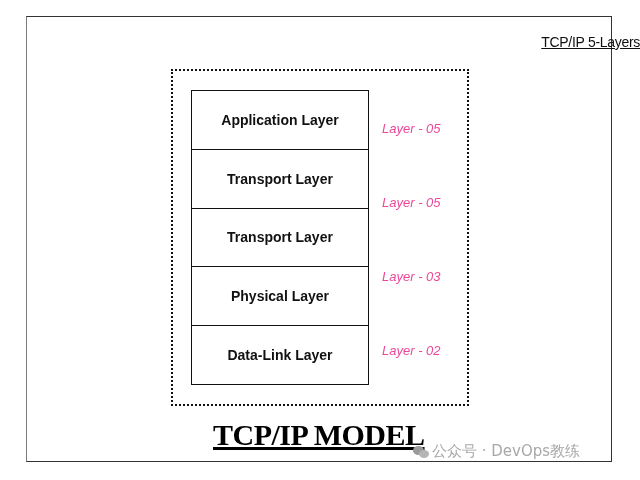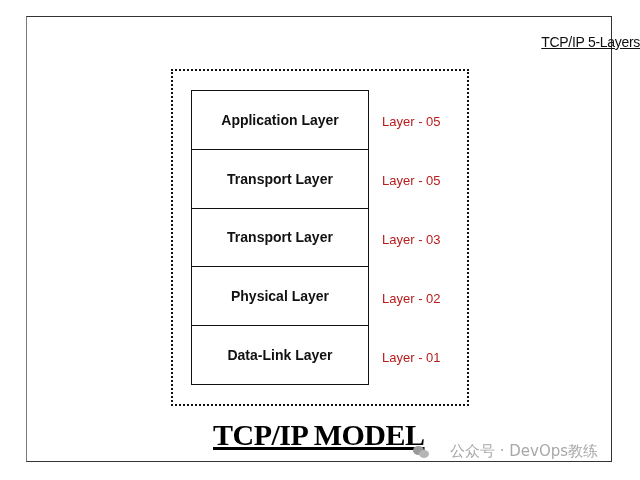--- a/index.html
+++ b/index.html
@@ -29,31 +29,31 @@
       flex: 1; display: flex; align-items: center; justify-content: center;
       border-bottom: 1.5px solid #111; font-weight: bold; font-size: 14px; color: #111;
       font-family: "Liberation Sans", sans-serif;
     }
     .layer:last-child { border-bottom: none; }
     .tags {
       position: absolute; left: 382px; top: 90px; height: 295px; width: 80px;
       display: flex; flex-direction: column;
     }
     .tag {
-      flex: 1; display: flex; align-items: center; font-size: 13px; color: #b91c1c;
-      font-family: "Liberation Sans", sans-serif; padding-top: 4px;
+      flex: 1; display: flex; align-items: center; font-size: 13px; color: #ec4899;
+      font-family: "Liberation Sans", sans-serif; padding-top: 4px; font-style: italic;
     }
     .model {
       position: absolute; left: 213px; top: 418px; font-size: 30px; font-weight: bold;
       color: #000; text-decoration: underline; letter-spacing: -0.5px;
       font-family: Liberation Serif, serif;
     }
     .watermark {
       position: absolute; left: 413px; top: 442px; font-size: 15px; color: #a8a8a8;
-      display: flex; align-items: center; gap: 21px;
+      display: flex; align-items: center; gap: 3px;
       font-family: "DejaVu Sans", sans-serif;
     }
     .wm-icon { width: 16px; height: 12px; position: relative; }
     .wm-icon .b1 { position:absolute; left:0; top:0; width:11px; height:9px; background:#9a9a9a; border-radius:50%; }
     .wm-icon .b2 { position:absolute; left:6px; top:4px; width:10px; height:8px; background:#b5b5b5; border-radius:50%; }
   </style>
 </head>
 <body>
 
 <div class="frame"></div>
@@ -68,21 +68,20 @@
   <div class="layer">Transport Layer</div>
   <div class="layer">Physical Layer</div>
   <div class="layer">Data-Link Layer</div>
 </div>
 
 <div class="tags">
   <div class="tag">Layer - 05</div>
   <div class="tag">Layer - 05</div>
   <div class="tag">Layer - 03</div>
   <div class="tag">Layer - 02</div>
-  <div class="tag">Layer - 01</div>
 </div>
 
 <div class="model">TCP/IP MODEL</div>
 
 <div class="watermark">
   <span class="wm-icon">
       <span class="b1"></span>
       <span class="b2"></span>
     </span>
   <span>公众号 · DevOps教练</span>

